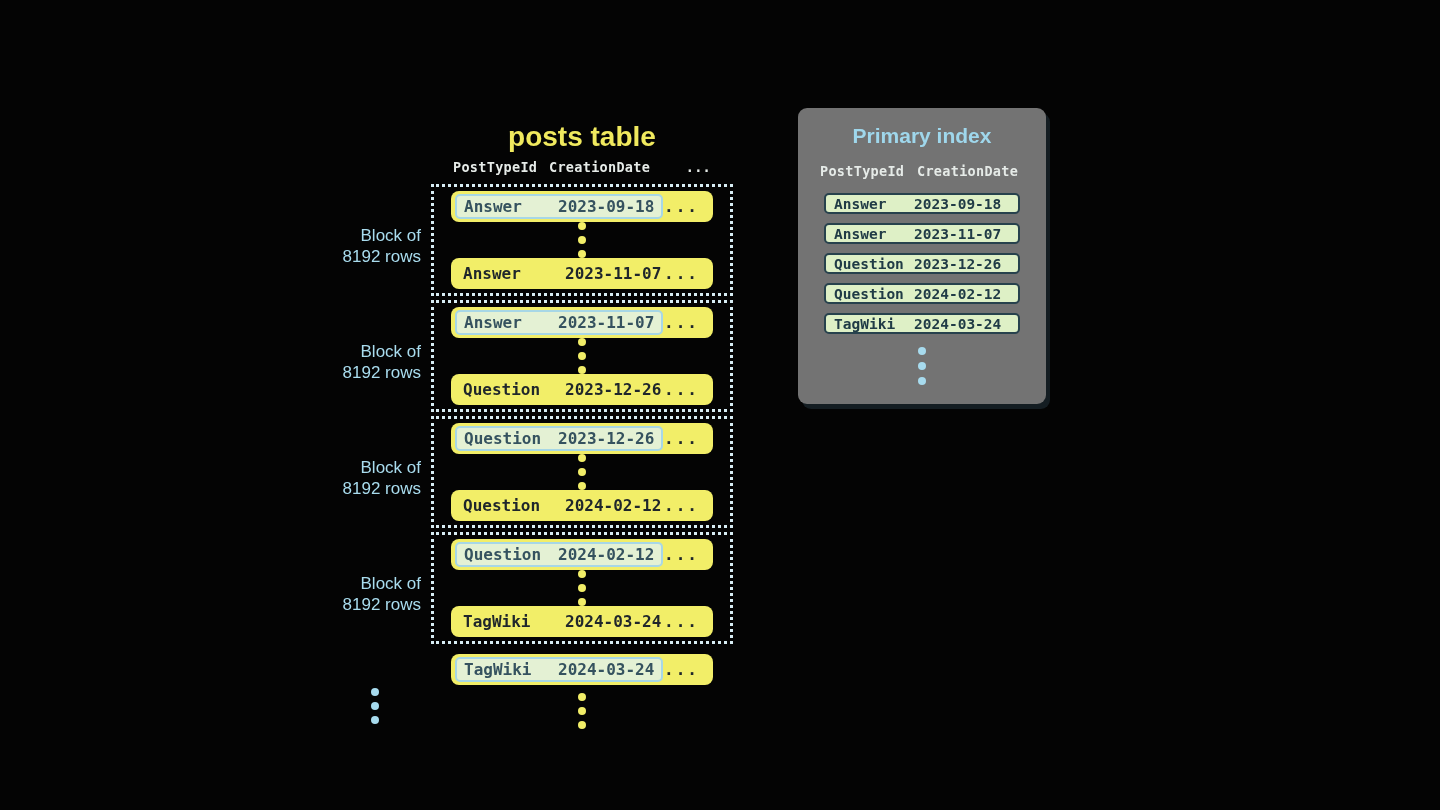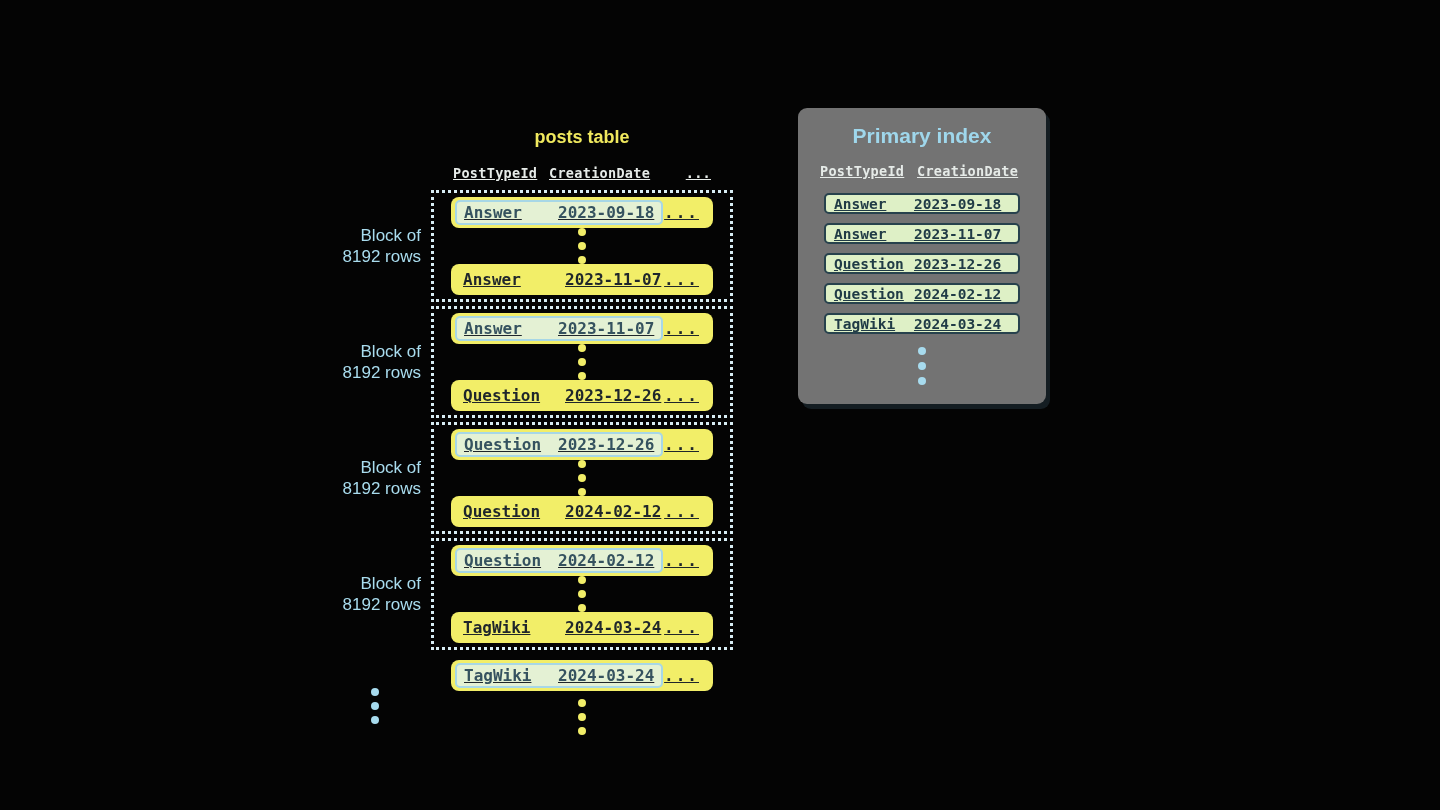--- a/index.html
+++ b/index.html
@@ -1,27 +1,27 @@
 <!DOCTYPE html>
 <html><head>
 <meta charset="utf-8">
 <style>
   html,body{margin:0;padding:0;background:#000;}
   .canvas{
     position:relative;width:1440px;height:810px;background:#040404;
     overflow:hidden;font-family:"Liberation Sans",sans-serif;
   }
-  .mono{font-family:"DejaVu Sans Mono",monospace;text-decoration:underline;}
+  .mono{font-family:"DejaVu Sans Mono",monospace;}
 
   
   .posts-section{position:absolute;left:331px;top:122px;width:402px;}
   .pt-col{margin-left:100px;width:302px;}
   .pt-title{
-    width:302px;text-align:center;color:#f0e95e;font-size:18px;font-weight:700;
-    line-height:30px;margin:0 0 10px 0;
+    width:302px;text-align:center;color:#f0e95e;font-size:28px;font-weight:700;
+    line-height:30px;margin:0 0 4px 0;
   }
   .pt-header{
     display:flex;align-items:center;height:22px;margin-bottom:6px;
     padding-left:22px;box-sizing:border-box;color:#e6ebe8;font-size:13.5px;
     font-weight:600;letter-spacing:.3px;
   }
   .pt-header .h-type{width:96px;}
   .pt-header .h-ellipsis{margin-left:auto;margin-right:22px;}
 
   .block{

